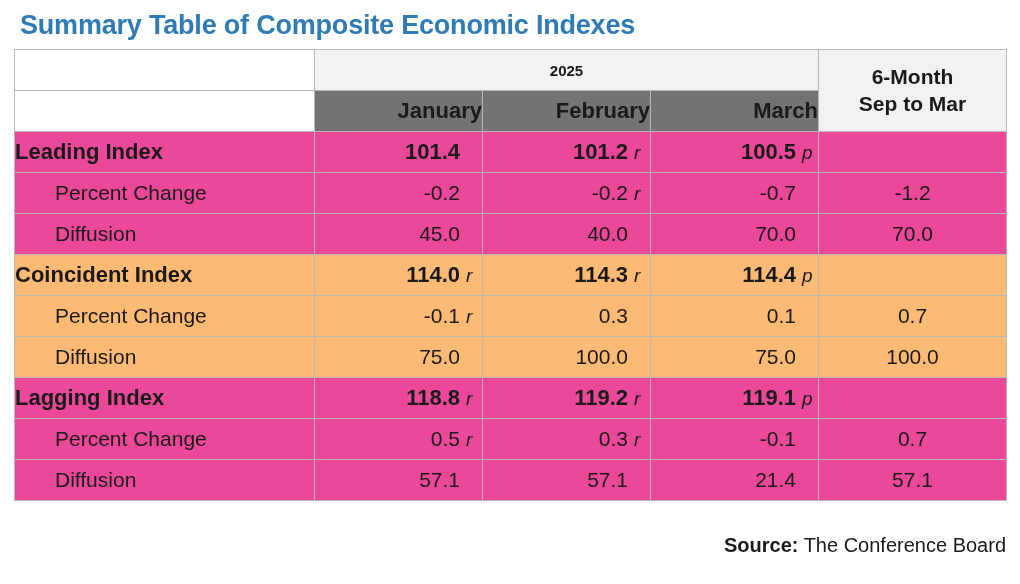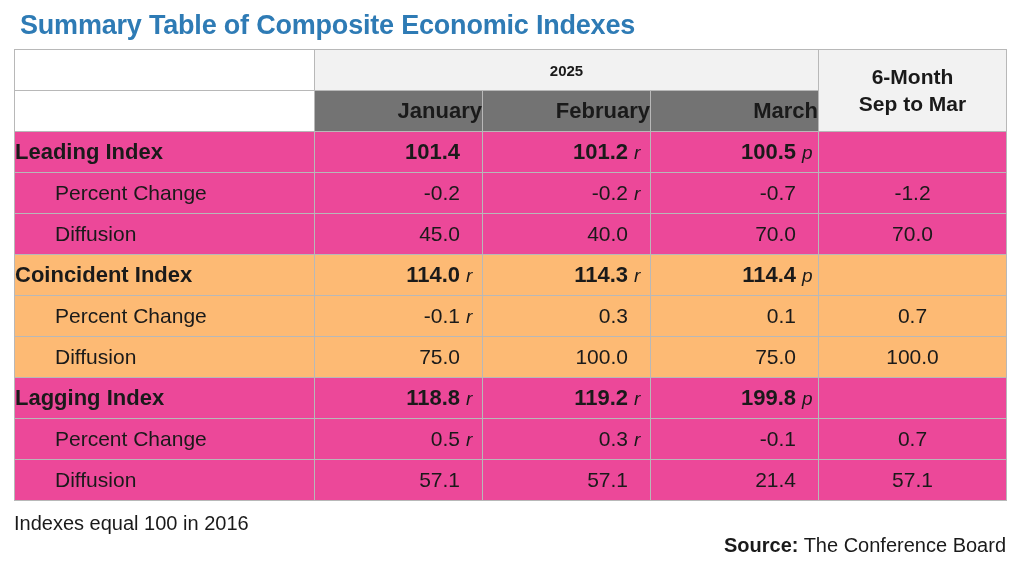--- a/index.html
+++ b/index.html
@@ -241,21 +241,21 @@
 
       <tr class="band-a">
         <td class="rowlabel bold">Lagging Index</td>
         <td class="num bold">
           <span class="numwrap">118.8</span><span class="flag">r</span>
         </td>
         <td class="num bold">
           <span class="numwrap">119.2</span><span class="flag">r</span>
         </td>
         <td class="num bold">
-          <span class="numwrap">199.8</span><span class="flag">p</span>
+          <span class="numwrap">119.1</span><span class="flag">p</span>
         </td>
         <td class="num center"></td>
       </tr>
       <tr class="band-a">
         <td class="rowlabel indent">Percent Change</td>
         <td class="num">
           <span class="numwrap">0.5</span><span class="flag">r</span>
         </td>
         <td class="num">
           <span class="numwrap">0.3</span><span class="flag">r</span>
@@ -276,20 +276,19 @@
         <td class="num">
           <span class="numwrap">21.4</span><span class="flag"></span>
         </td>
         <td class="num center">57.1</td>
       </tr>
 
     </tbody>
   </table>
 
   <div class="footer">
-    <div class="legend">Indexes equal 100 in 2016</div>
     <div class="source">
       <span class="src-bold">Source:</span>
       <span>The Conference Board</span>
     </div>
   </div>
 
 </div>
 
 </body></html>

